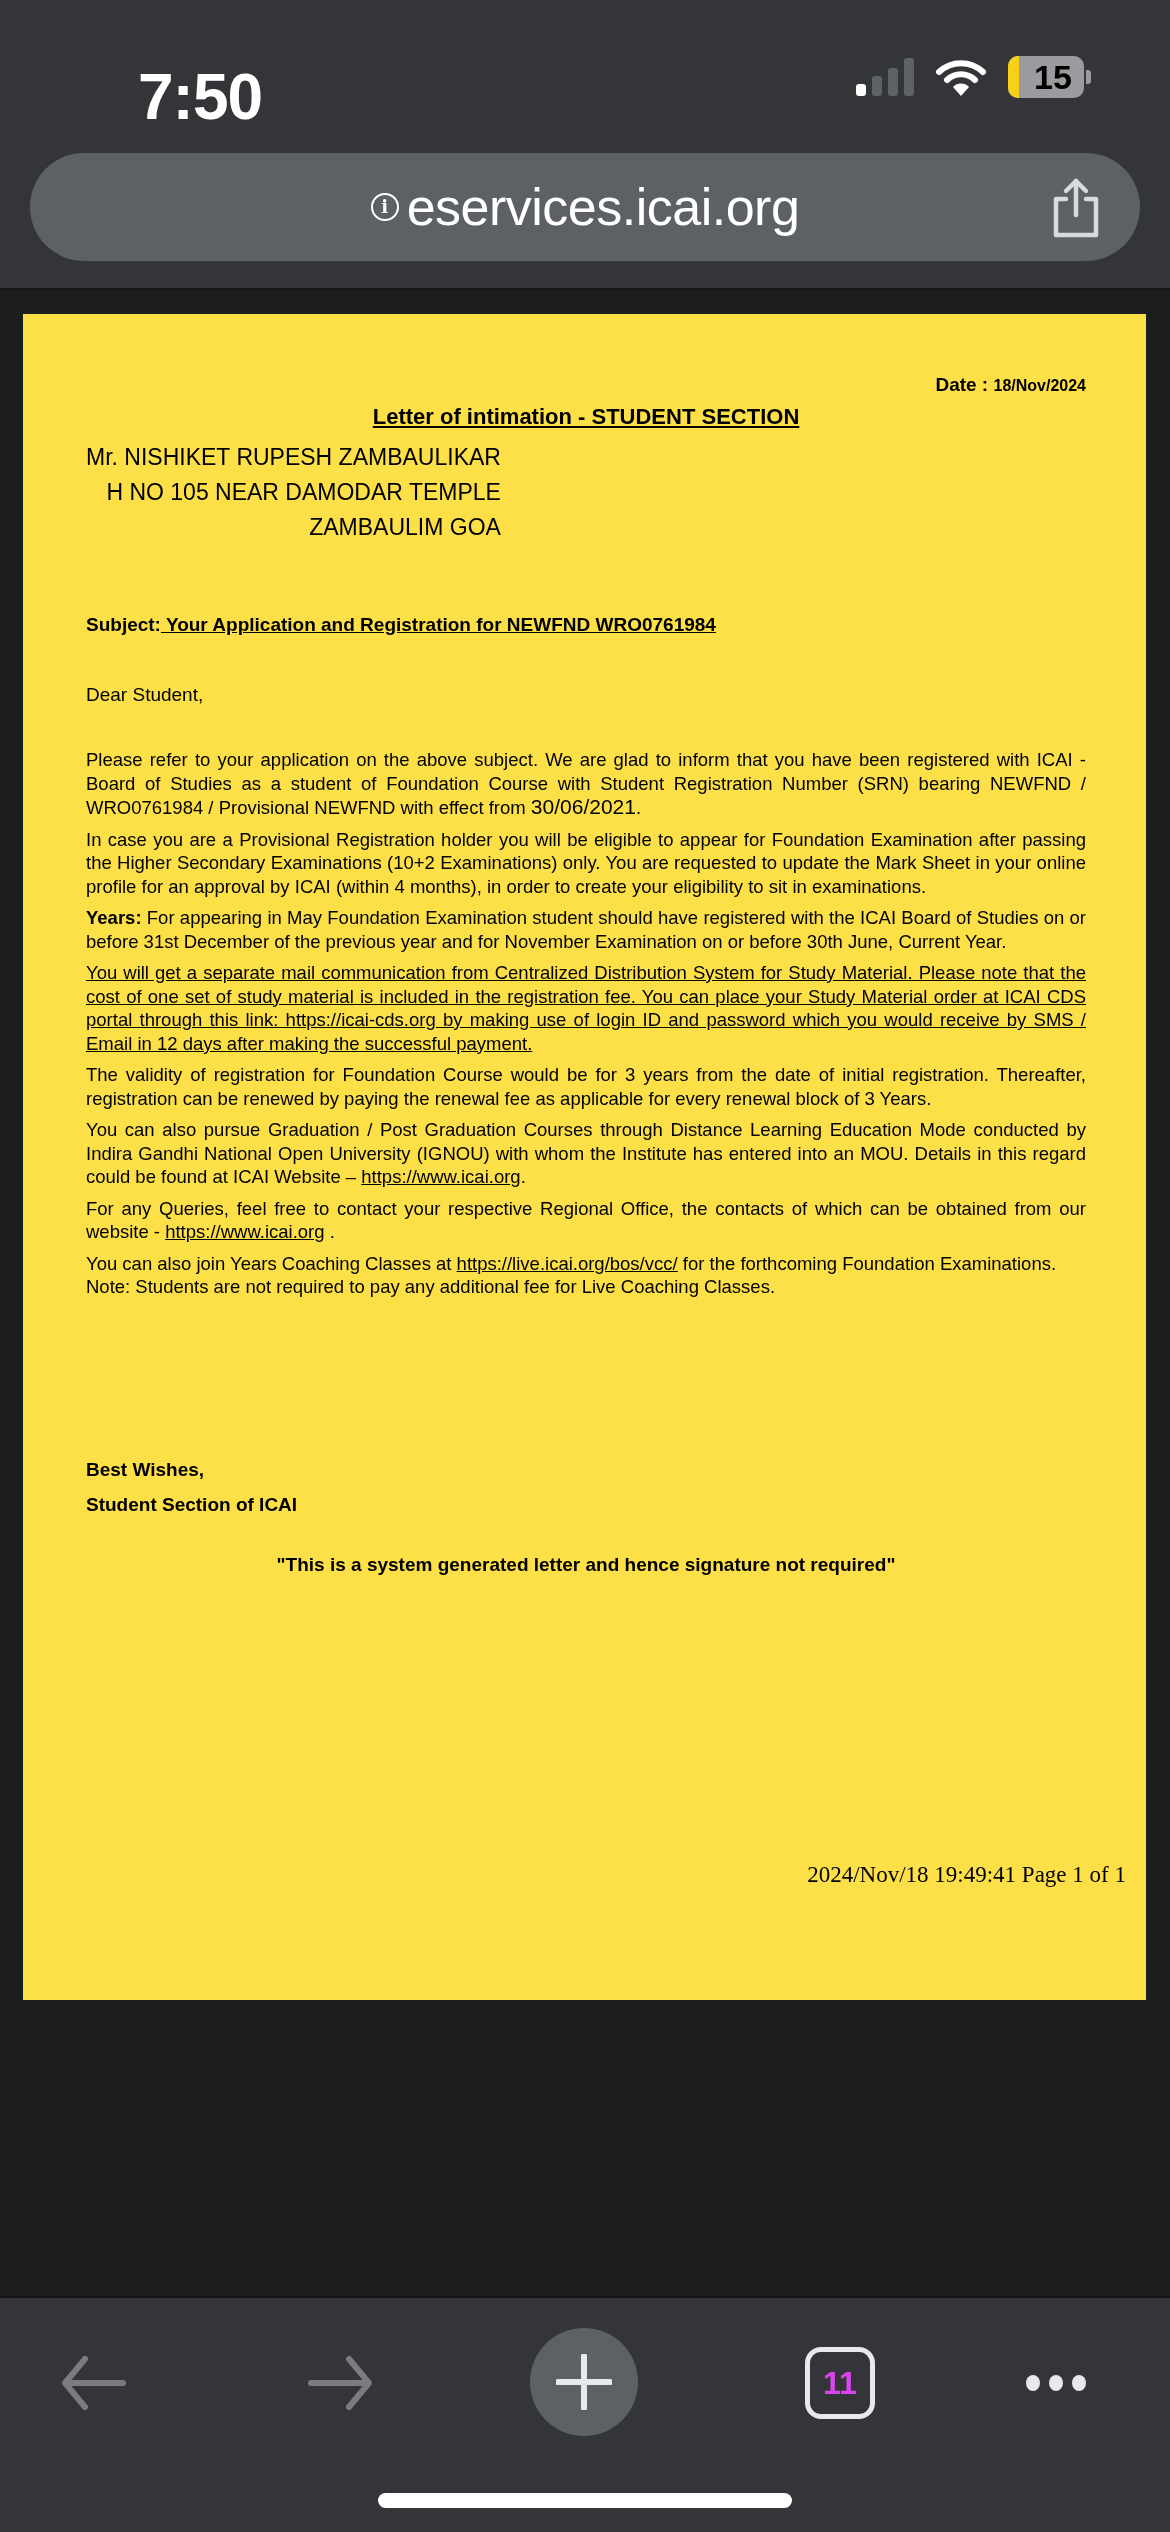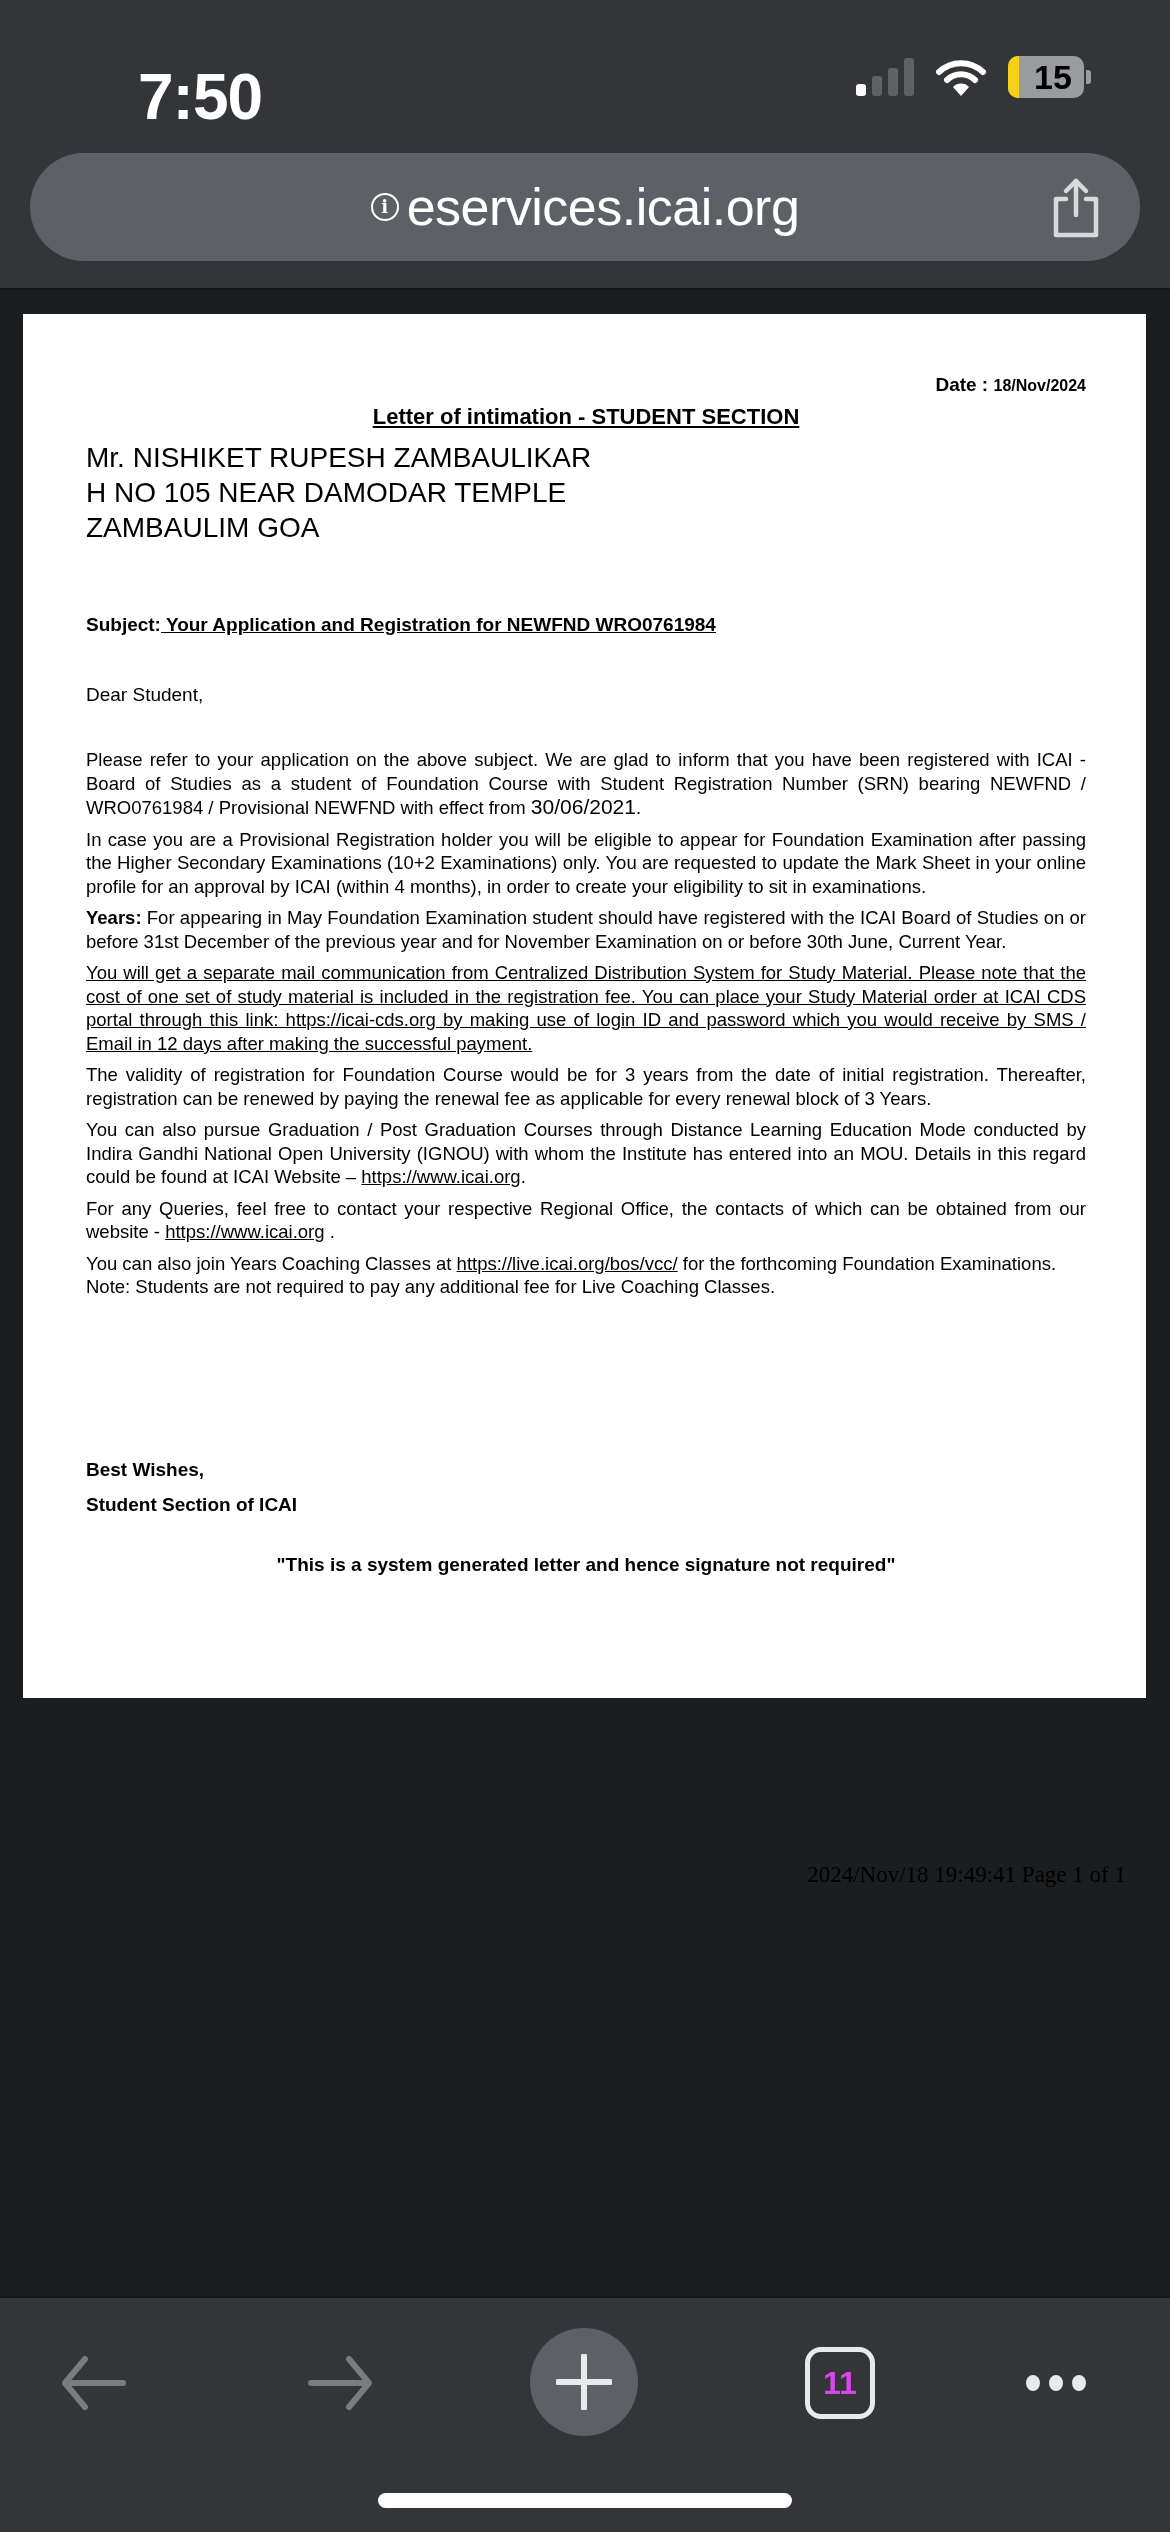--- a/index.html
+++ b/index.html
@@ -21,26 +21,26 @@
   .battery .level { position: absolute; left: 0; right: 0; top: 0; bottom: 0; text-align: center; line-height: 42px; font-size: 34px; font-weight: 700; color: #000; padding-left: 14px; }
   .battery-cap { position: absolute; left: 1086px; top: 70px; width: 5px; height: 14px; border-radius: 0 3px 3px 0; background: #9a9b9e; }
 
   .url-bar { position: absolute; left: 30px; top: 153px; width: 1110px; height: 108px; border-radius: 54px; background: #5d6165; }
   .url-wrap { position: absolute; left: 0; right: 0; top: 0; height: 108px; display: flex; align-items: center; justify-content: center; gap: 8px; }
   .info-icon { width: 28px; height: 28px; border: 2.5px solid #fff; border-radius: 50%; color: #fff; font-size: 18px; font-weight: 700; line-height: 23px; text-align: center; font-family: "DejaVu Serif", serif; }
   .url-text { color: #fff; font-size: 52px; letter-spacing: -0.5px; }
   .share-btn { position: absolute; right: 36px; top: 24px; width: 56px; height: 62px; }
 
   
-  .page { position: absolute; left: 23px; top: 314px; width: 1123px; height: 1384px; background: #ffffff; color: #000; }
+  .page { position: absolute; left: 23px; top: 314px; width: 1123px; height: 1686px; background: #fde047; color: #000; }
   .doc { position: absolute; left: 63px; top: 0; width: 1000px; }
   .date-line { position: absolute; right: 0; top: 60px; font-size: 19px; font-weight: 700; }
   .date-line .date-val { font-size: 16px; }
   .doc-title { position: absolute; left: 0; right: 0; top: 90px; text-align: center; font-size: 22px; font-weight: 700; text-decoration: underline; }
-  .address { position: absolute; left: 0; top: 126px; font-size: 28px; line-height: 35px; }
+  .address { position: absolute; left: 0; top: 126px; font-size: 23px; line-height: 35px; text-align: right; }
   .subject { position: absolute; left: 0; top: 300px; font-size: 19px; font-weight: 700; }
   .subject u { text-decoration: underline; }
   .greeting { position: absolute; left: 0; top: 370px; font-size: 19px; }
   .body { position: absolute; left: 0; top: 434px; width: 1000px; font-size: 18.5px; line-height: 23.5px; text-align: justify; }
   .body p { margin-bottom: 8px; }
   .body .big { font-size: 21px; }
   .body .ul { text-decoration: underline; }
   .body a, .body .link { color: #000; text-decoration: underline; }
   .body .tight { margin-bottom: 0; }
   .signoff { position: absolute; left: 0; top: 1138px; font-size: 19px; font-weight: 700; line-height: 35px; }

